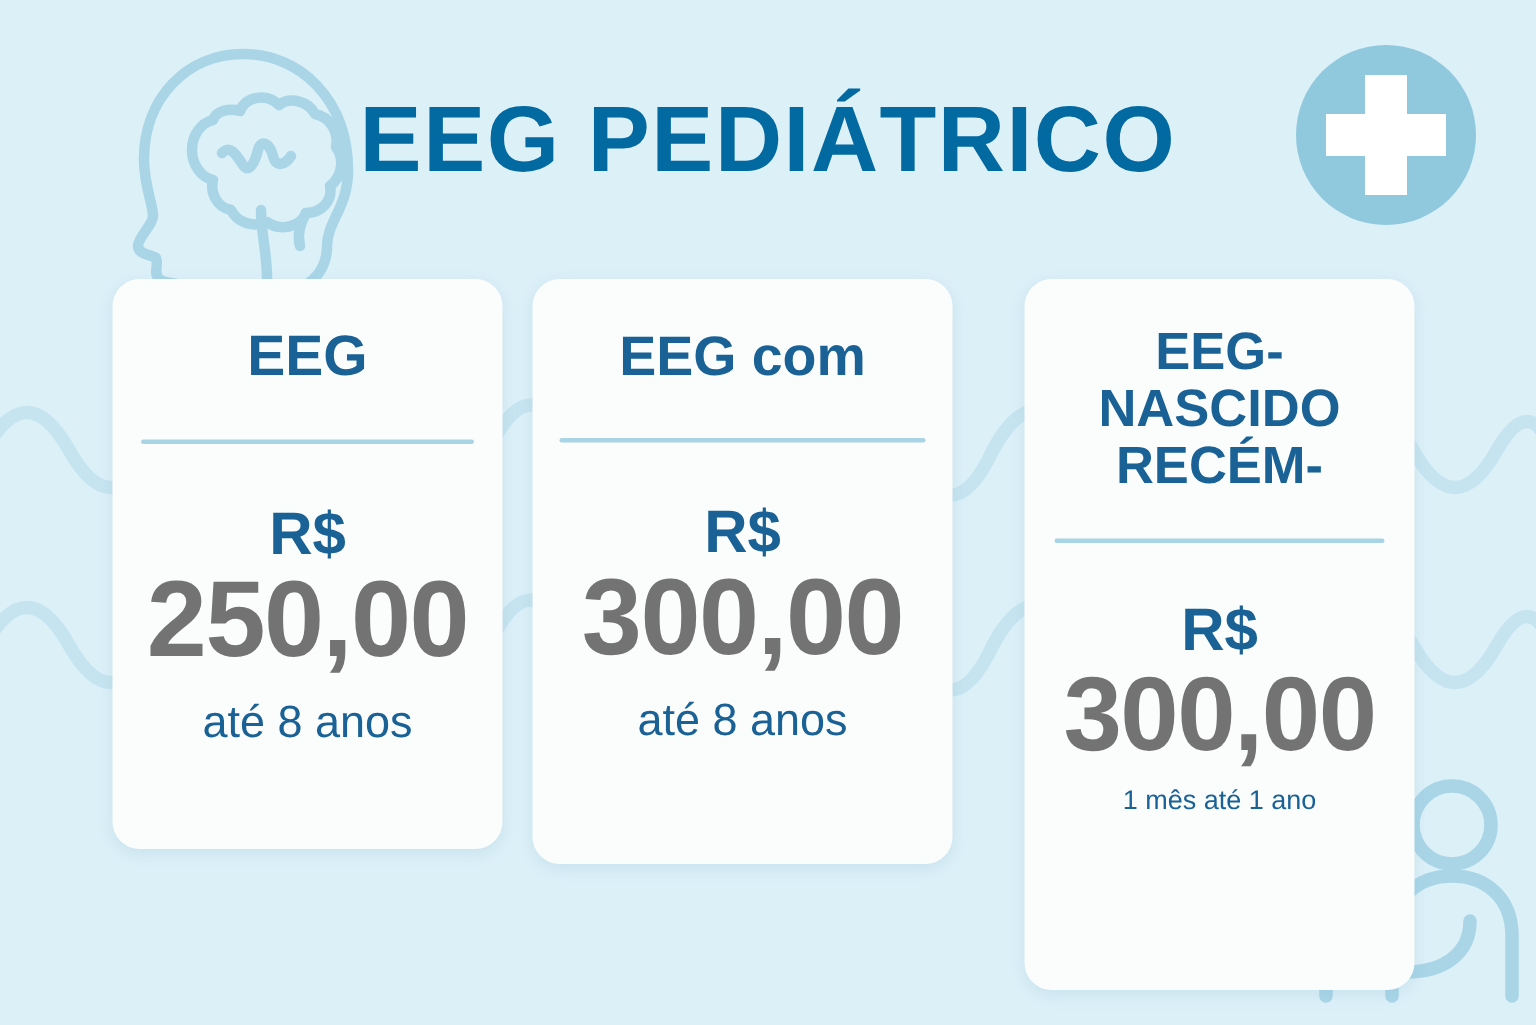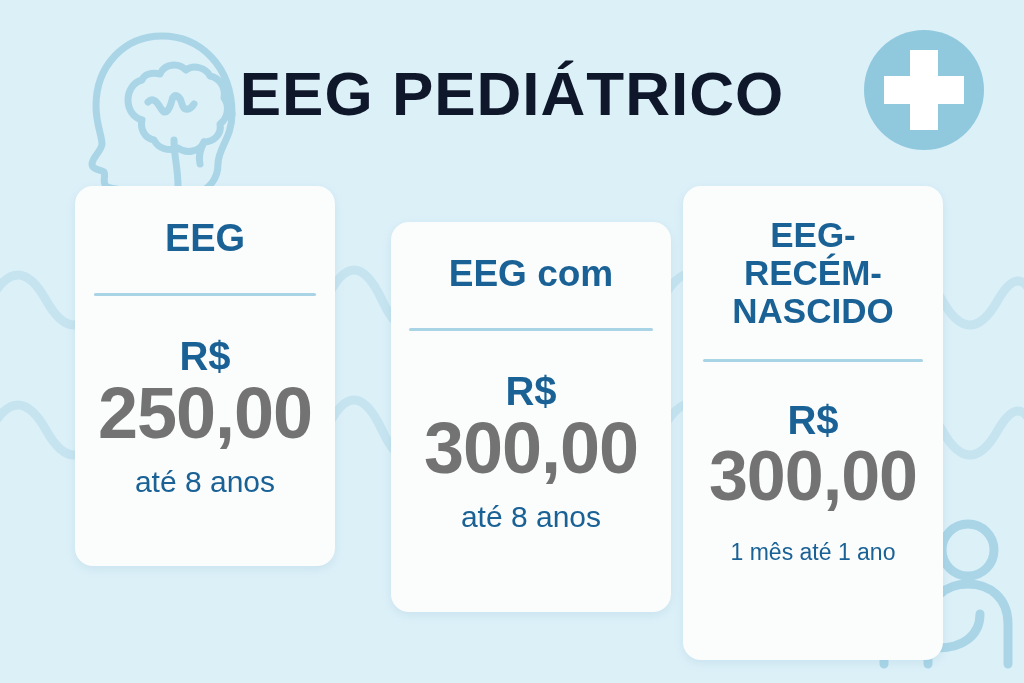--- a/index.html
+++ b/index.html
@@ -58,21 +58,21 @@
   
   .title {
     position: absolute;
     left: 0;
     top: 58px;
     width: 1024px;
     text-align: center;
     font-size: 62px;
     font-weight: bold;
     letter-spacing: 1px;
-    color: #0f172a;
+    color: #0369a1;
     z-index: 5;
   }
 
   
   .cards {
     position: absolute;
     left: 0;
     top: 0;
     width: 1024px;
     height: 683px;
@@ -85,21 +85,21 @@
     border-radius: 18px;
     box-sizing: border-box;
     padding: 18px 14px 14px 14px;
     display: flex;
     flex-direction: column;
     align-items: center;
     box-shadow: 0 3px 10px rgba(120, 170, 200, 0.18);
   }
 
   .card-1 { left: 75px;  top: 186px; width: 260px; height: 380px; }
-  .card-2 { left: 391px; top: 186px; width: 280px; height: 390px; margin-top: 36px; }
+  .card-2 { left: 355px; top: 186px; width: 280px; height: 390px; }
   .card-3 { left: 683px; top: 186px; width: 260px; height: 474px; }
 
   .card-title {
     color: #1a6296;
     font-weight: bold;
     text-align: center;
     line-height: 1.08;
   }
   .card-1 .card-title { font-size: 38px; margin-top: 14px; }
   .card-2 .card-title { font-size: 37px; margin-top: 14px; }
@@ -135,21 +135,21 @@
   .card-2 .amount { font-size: 72px; margin-top: 2px; }
   .card-3 .amount { font-size: 70px; margin-top: 2px; }
 
   .age-note {
     color: #1a6296;
     font-weight: normal;
     text-align: left;
   }
   .card-1 .age-note { font-size: 30px; margin-top: 16px; }
   .card-2 .age-note { font-size: 30px; margin-top: 16px; }
-  .card-3 .age-note { font-size: 23px; margin-top: 28px; }
+  .card-3 .age-note { font-size: 18px; margin-top: 12px; }
 </style>
 </head>
 <body>
 
 <div id="poster">
 
   <div class="bg-layer">
     <svg width="1024" height="683" viewBox="0 0 1024 683" xmlns="http://www.w3.org/2000/svg">
       <g stroke="#bfe0ee" stroke-width="9" fill="none" stroke-linecap="round" opacity="0.75">
         <path d="M-10 300 Q 18 250 46 300 T 102 300 Q 130 238 158 300 T 214 300 Q 242 248 270 300 T 326 300 Q 354 240 382 300 T 438 300 Q 466 250 494 300 T 550 300 Q 578 240 606 300 T 662 300 Q 690 248 718 300 T 774 300 Q 802 240 830 300 T 886 300 Q 914 250 942 300 T 998 300 Q 1020 262 1034 300"></path>
@@ -210,22 +210,22 @@
       </div>
       <div class="divider"></div>
       <div class="currency">R$</div>
       <div class="amount">300,00</div>
       <div class="age-note">até 8 anos</div>
     </div>
 
     <div class="card card-3">
       <div class="card-title">
         <div>EEG-</div>
+        <div>NASCIDO</div>
         <div>RECÉM-</div>
-        <div>NASCIDO</div>
       </div>
       <div class="divider"></div>
       <div class="currency">R$</div>
       <div class="amount">300,00</div>
       <div class="age-note">1 mês até 1 ano</div>
     </div>
 
   </div>
 </div>
 

